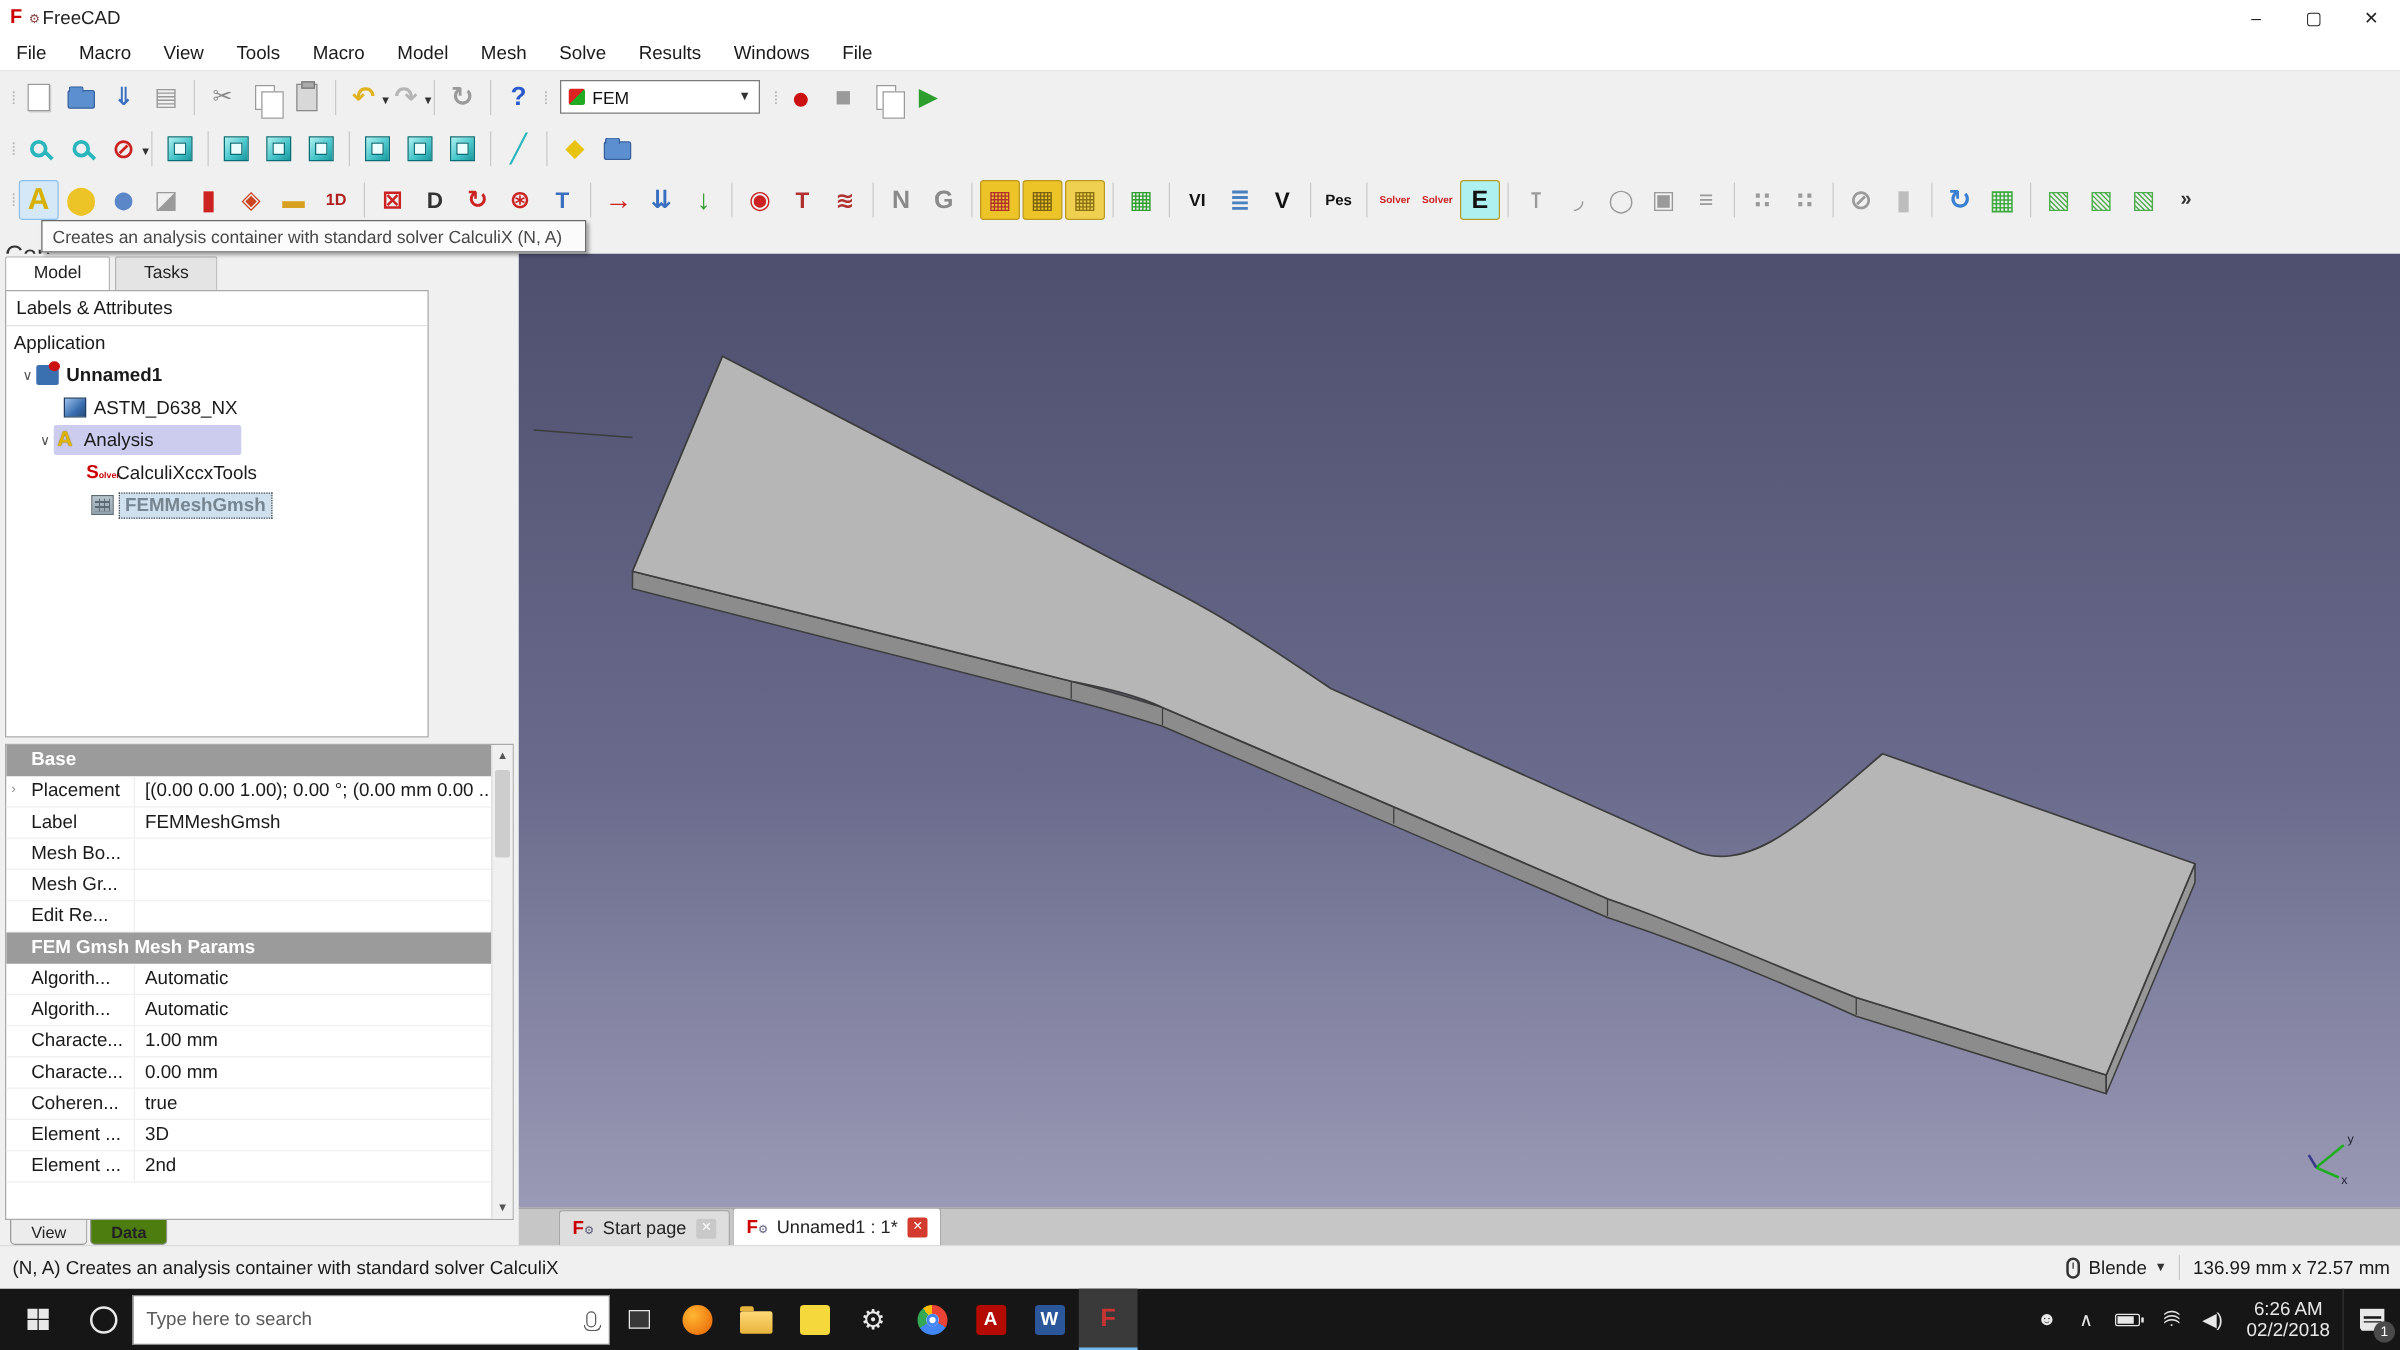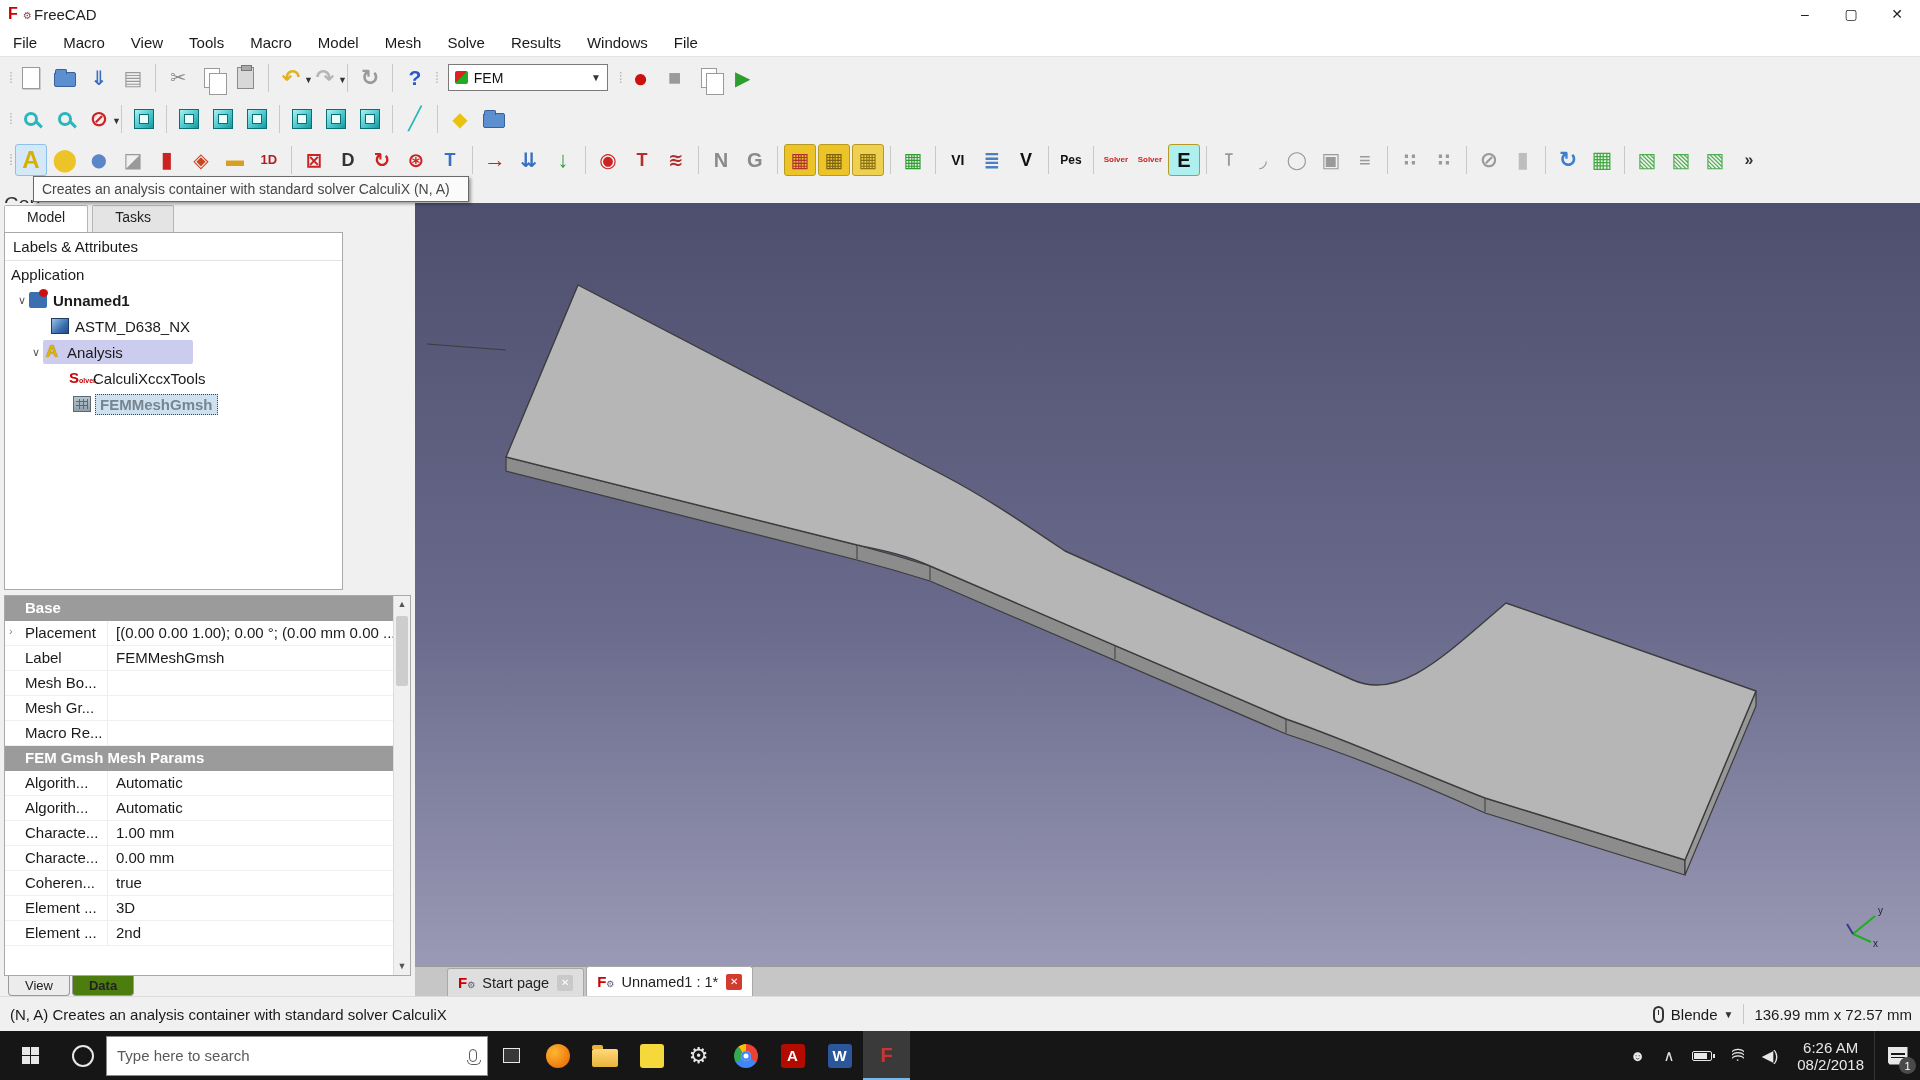--- a/index.html
+++ b/index.html
@@ -506,21 +506,21 @@
           </div>
           <div class="prow">
             <span class="c1"><span>Mesh Bo...</span></span>
             <span class="c2"></span>
           </div>
           <div class="prow">
             <span class="c1"><span>Mesh Gr...</span></span>
             <span class="c2"></span>
           </div>
           <div class="prow">
-            <span class="c1"><span>Macro Re...</span></span>
+            <span class="c1"><span>Edit Re...</span></span>
             <span class="c2"></span>
           </div>
           <div class="pgroup">FEM  Gmsh  Mesh  Params</div>
           <div class="prow">
             <span class="c1"><span>Algorith...</span></span>
             <span class="c2">Automatic</span>
           </div>
           <div class="prow">
             <span class="c1"><span>Algorith...</span></span>
             <span class="c2">Automatic</span>
@@ -656,21 +656,21 @@
     <div id="tray">
       <span class="trayic">☻</span>
       <span class="trayic">∧</span>
       <span class="trayic">
           <span class="batt"></span>
         </span>
       <span class="trayic wifiic">·)))</span>
       <span class="trayic">◀)</span>
       <div id="clock">
         <span>6:26 AM</span>
-        <span>08/2/2018</span>
+        <span>02/2/2018</span>
       </div>
       <div id="notif">
         <span class="pane">
             <i></i>
             <i></i>
           </span>
         <span class="badge">1</span>
       </div>
     </div>
   </div>

